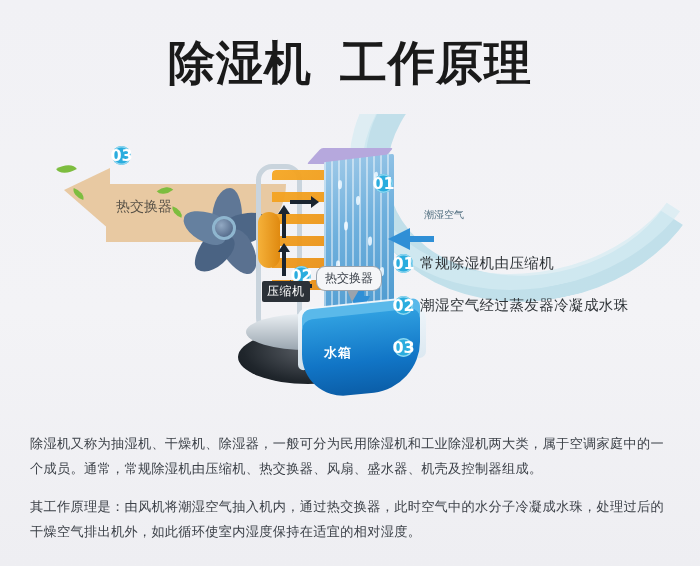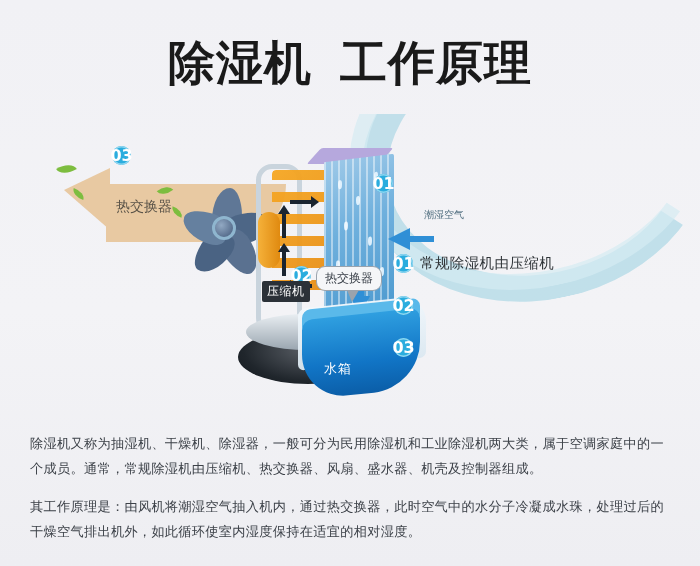--- a/index.html
+++ b/index.html
@@ -138,22 +138,22 @@
   .tank{
     position:absolute;left:302px;top:196px;width:118px;height:80px;
     background:linear-gradient(180deg,#2f9fe0 0%,#1175c6 60%,#0b5ea8 100%);
     border-radius:10px 10px 46px 46px;transform:skewY(-6deg);
   }
   .tank-top{
     position:absolute;left:302px;top:186px;width:118px;height:24px;
     background:#5ab9ea;transform:skewY(-6deg);border-radius:8px;
   }
   .tank-label{
-    position:absolute;left:324px;top:360px;font-size:13px;color:#ffffff;
-    font-weight:normal;letter-spacing:1px;
+    position:absolute;left:324px;top:344px;font-size:13px;color:#ffffff;
+    font-weight:bold;letter-spacing:1px;
   }
 
   
   .compressor-label{
     position:absolute;left:238px;top:281px;padding:2px 5px;
     background:#2b3138;color:#ffffff;font-size:12px;border-radius:2px;
     letter-spacing:.5px;
     margin-left:24px;
   }
 
@@ -279,20 +279,21 @@
   <div class="compressor-label">压缩机</div>
   <div class="tank-label">水箱</div>
 
   <div class="legend">
     <div class="legend-item">
       <span class="badge">01</span>
       <span class="legend-text">常规除湿机由压缩机</span>
     </div>
     <div class="legend-item">
       <span class="badge">02</span>
+      <span class="legend-text">潮湿空气经过蒸发器冷凝成水珠</span>
     </div>
     <div class="legend-item">
       <span class="badge">03</span>
     </div>
   </div>
 
   <div class="body-copy">
     <p class="para">除湿机又称为抽湿机、干燥机、除湿器，一般可分为民用除湿机和工业除湿机两大类，属于空调家庭中的一个成员。通常，常规除湿机由压缩机、热交换器、风扇、盛水器、机壳及控制器组成。</p>
     <p class="para">其工作原理是：由风机将潮湿空气抽入机内，通过热交换器，此时空气中的水分子冷凝成水珠，处理过后的干燥空气排出机外，如此循环使室内湿度保持在适宜的相对湿度。</p>
   </div>

